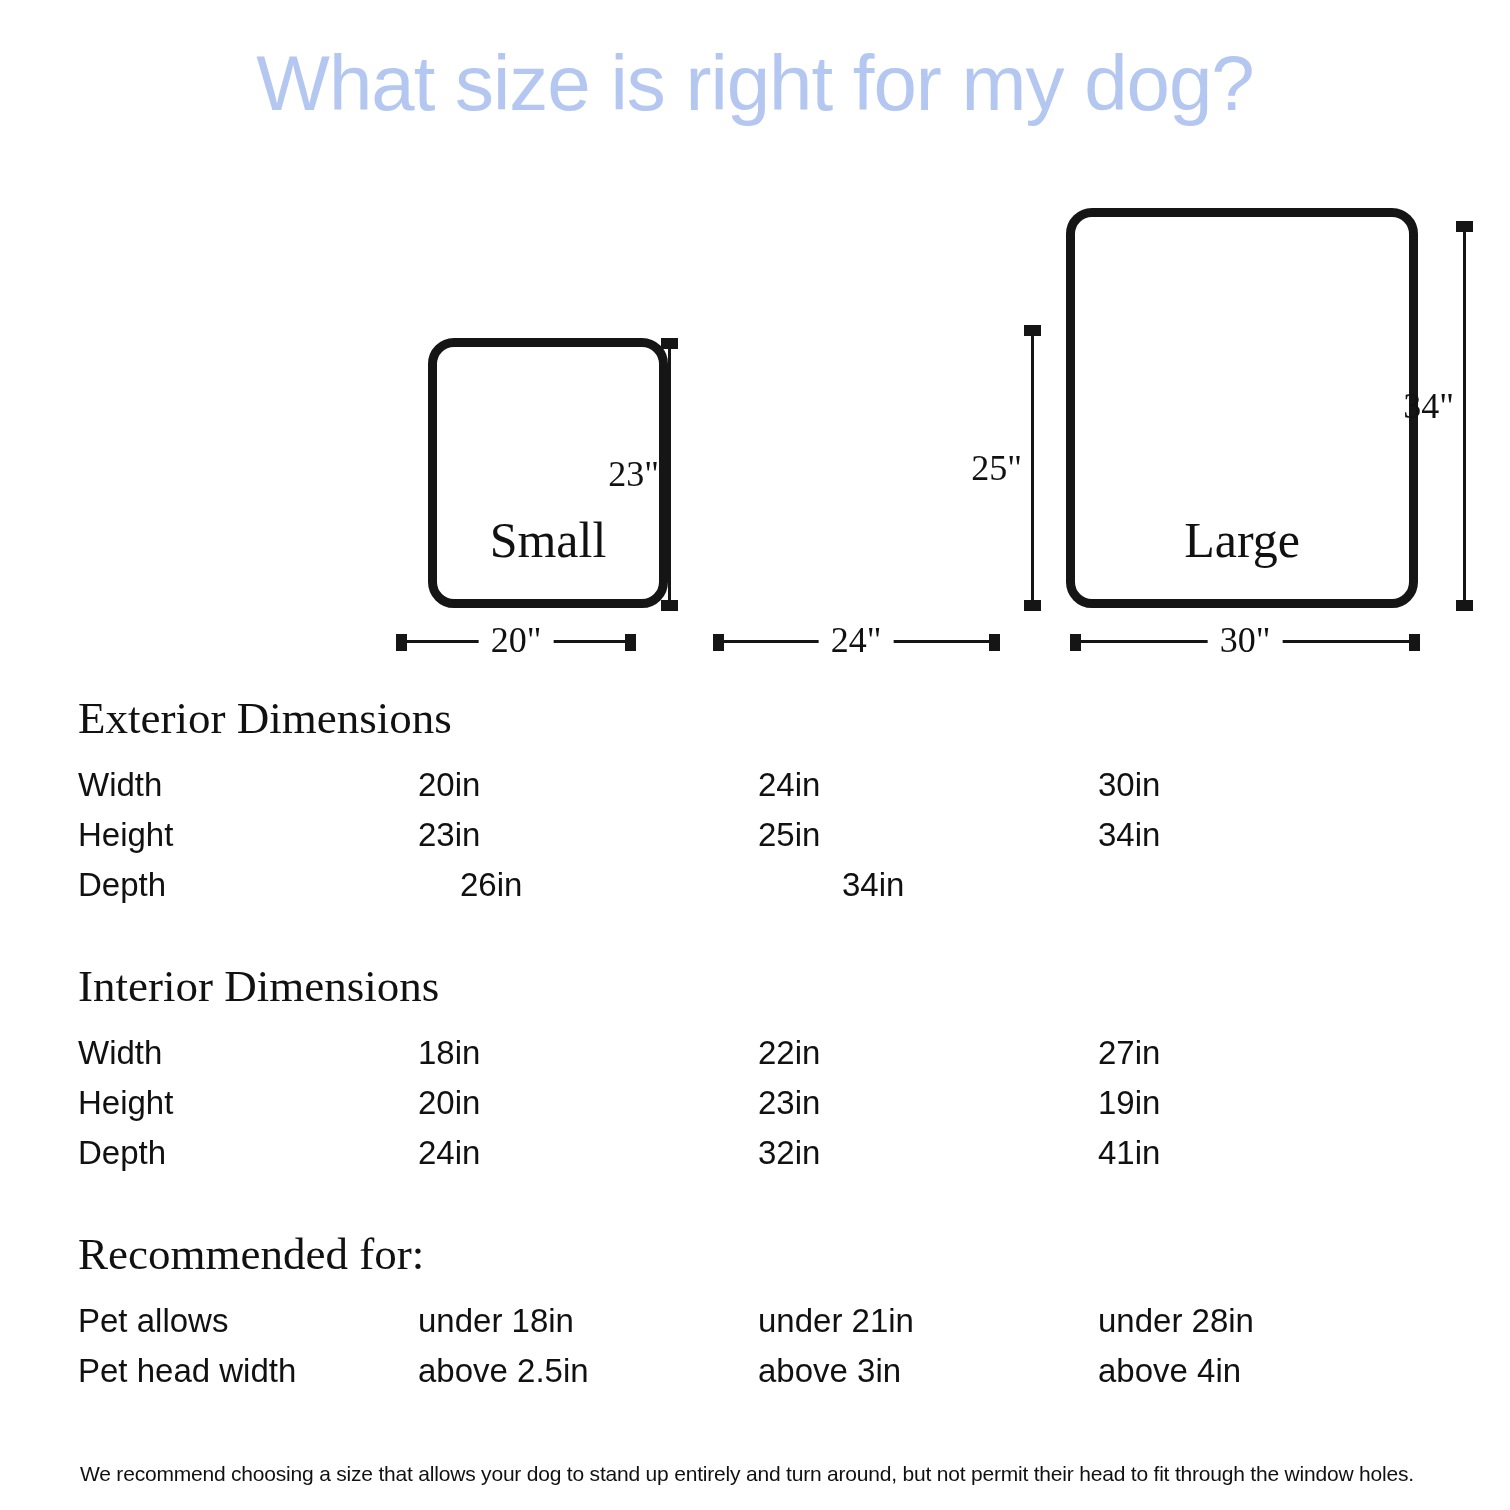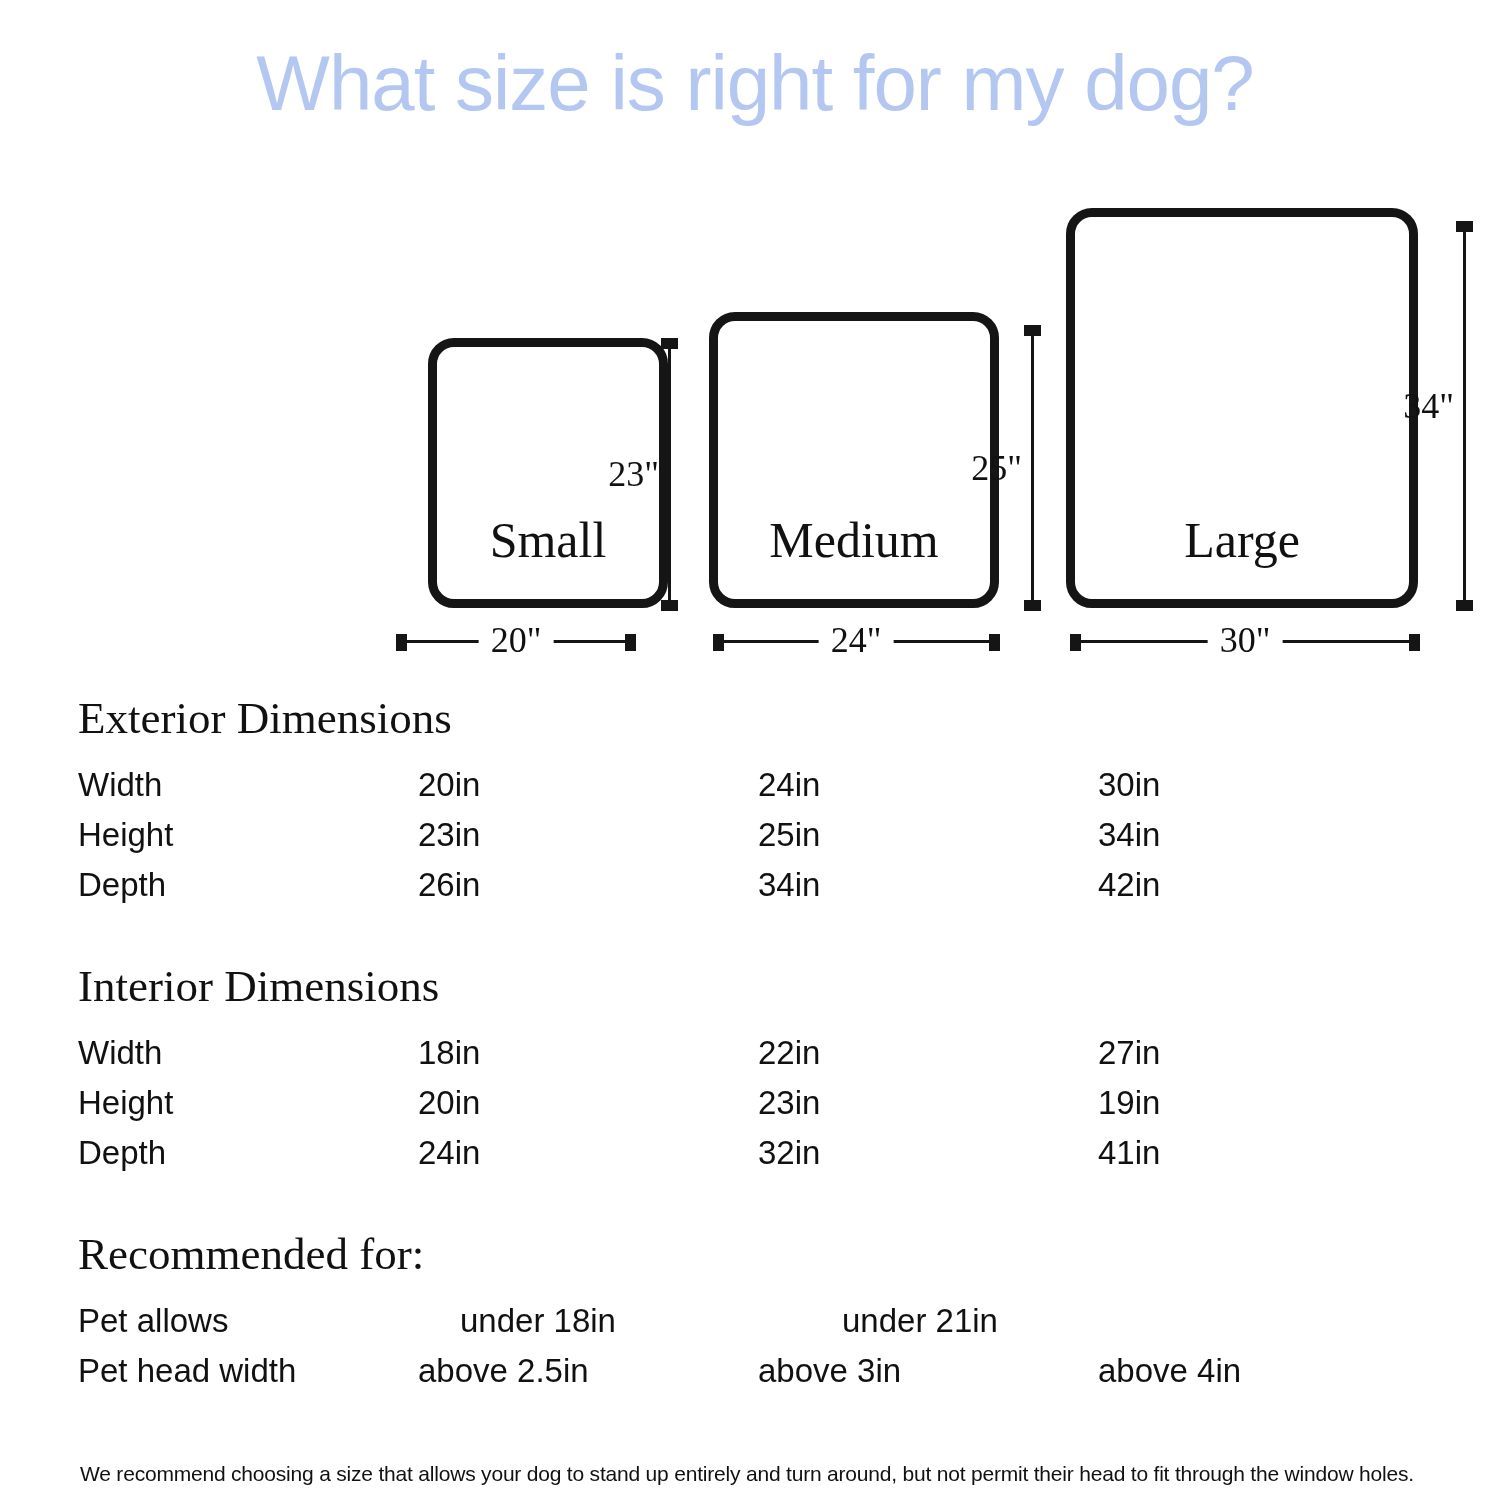--- a/index.html
+++ b/index.html
@@ -164,23 +164,20 @@
 <div class="diagram">
 
   <div class="crate crate-small">
     <div class="crate-label">Small</div>
   </div>
   <div class="vdim" style="left:668px; top:343px; height:263px;"></div>
   <div class="vdim-label" style="left:668px; top:474px;">23"</div>
   <div class="hdim" style="left:400px; top:640px; width:232px;"></div>
   <div class="hdim-label" style="left:516px; top:640px;">20"</div>
 
-  <div class="crate crate-medium">
-    <div class="crate-label">Medium</div>
-  </div>
   <div class="vdim" style="left:1031px; top:330px; height:276px;"></div>
   <div class="vdim-label" style="left:1031px; top:468px;">25"</div>
   <div class="hdim" style="left:717px; top:640px; width:279px;"></div>
   <div class="hdim-label" style="left:856px; top:640px;">24"</div>
 
   <div class="crate crate-large">
     <div class="crate-label">Large</div>
   </div>
   <div class="vdim" style="left:1463px; top:226px; height:380px;"></div>
   <div class="vdim-label" style="left:1463px; top:406px;">34"</div>
@@ -199,21 +196,20 @@
   <div class="row">
     <div class="cell-label">Height</div>
     <div class="cell-val">23in</div>
     <div class="cell-val">25in</div>
     <div class="cell-val">34in</div>
   </div>
   <div class="row">
     <div class="cell-label">Depth</div>
     <div class="cell-val">26in</div>
     <div class="cell-val">34in</div>
-    <div class="cell-val">42in</div>
   </div>
 </div>
 
 <div class="section" style="top:960px;">
   <div class="section-title">Interior Dimensions</div>
   <div class="row">
     <div class="cell-label">Width</div>
     <div class="cell-val">18in</div>
     <div class="cell-val">22in</div>
     <div class="cell-val">27in</div>
@@ -231,20 +227,21 @@
     <div class="cell-val">41in</div>
   </div>
 </div>
 
 <div class="section" style="top:1228px;">
   <div class="section-title">Recommended for:</div>
   <div class="row">
     <div class="cell-label">Pet allows</div>
     <div class="cell-val">under 18in</div>
     <div class="cell-val">under 21in</div>
+    <div class="cell-val">under 28in</div>
   </div>
   <div class="row">
     <div class="cell-label">Pet head width</div>
     <div class="cell-val">above 2.5in</div>
     <div class="cell-val">above 3in</div>
     <div class="cell-val">above 4in</div>
   </div>
 </div>
 
 <div class="footnote">We recommend choosing a size that allows your dog to stand up entirely and turn around, but not permit their head to fit through the window holes.</div>

